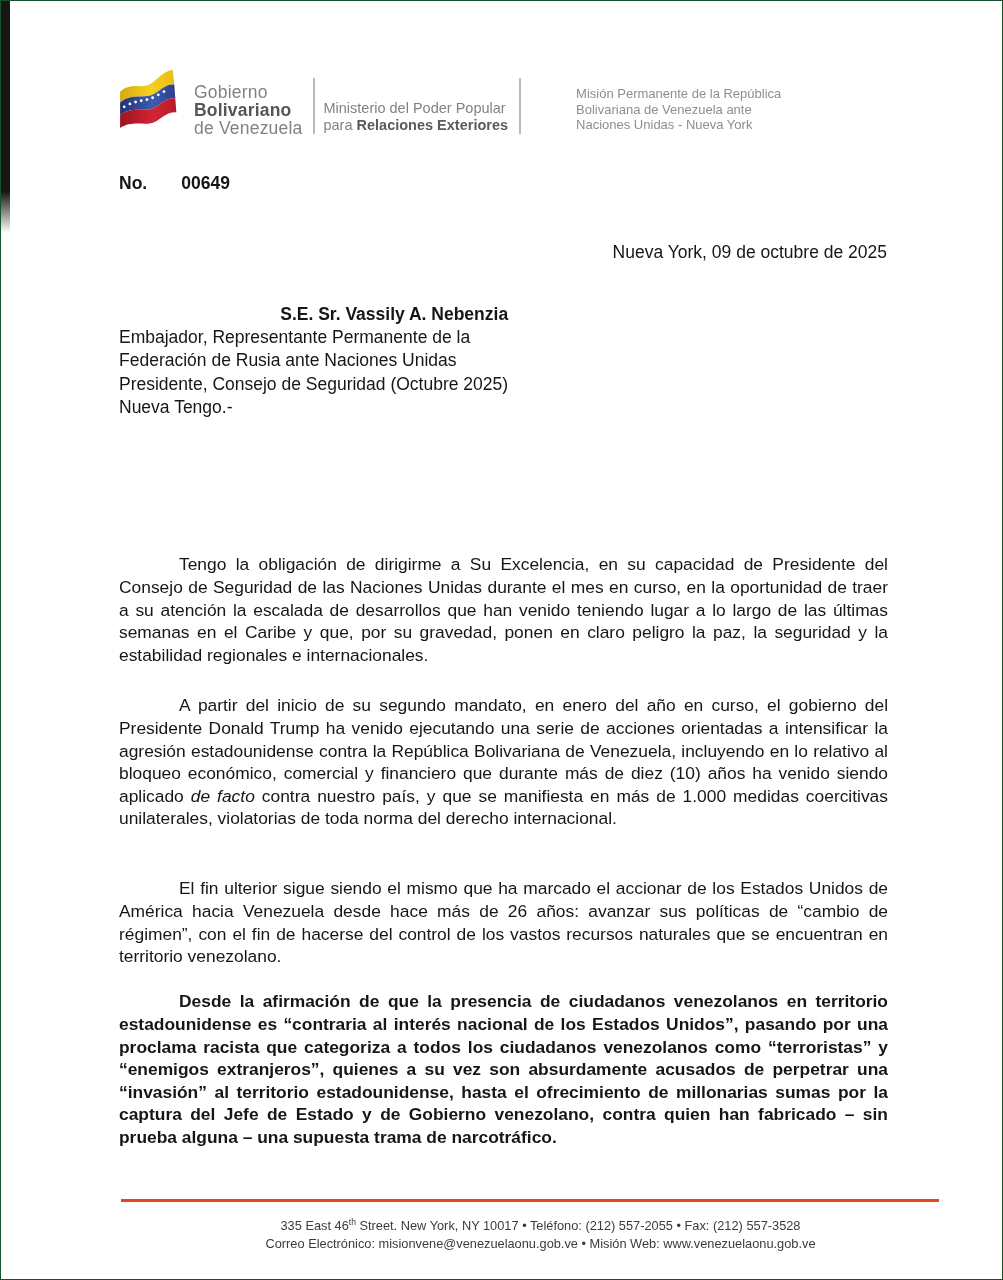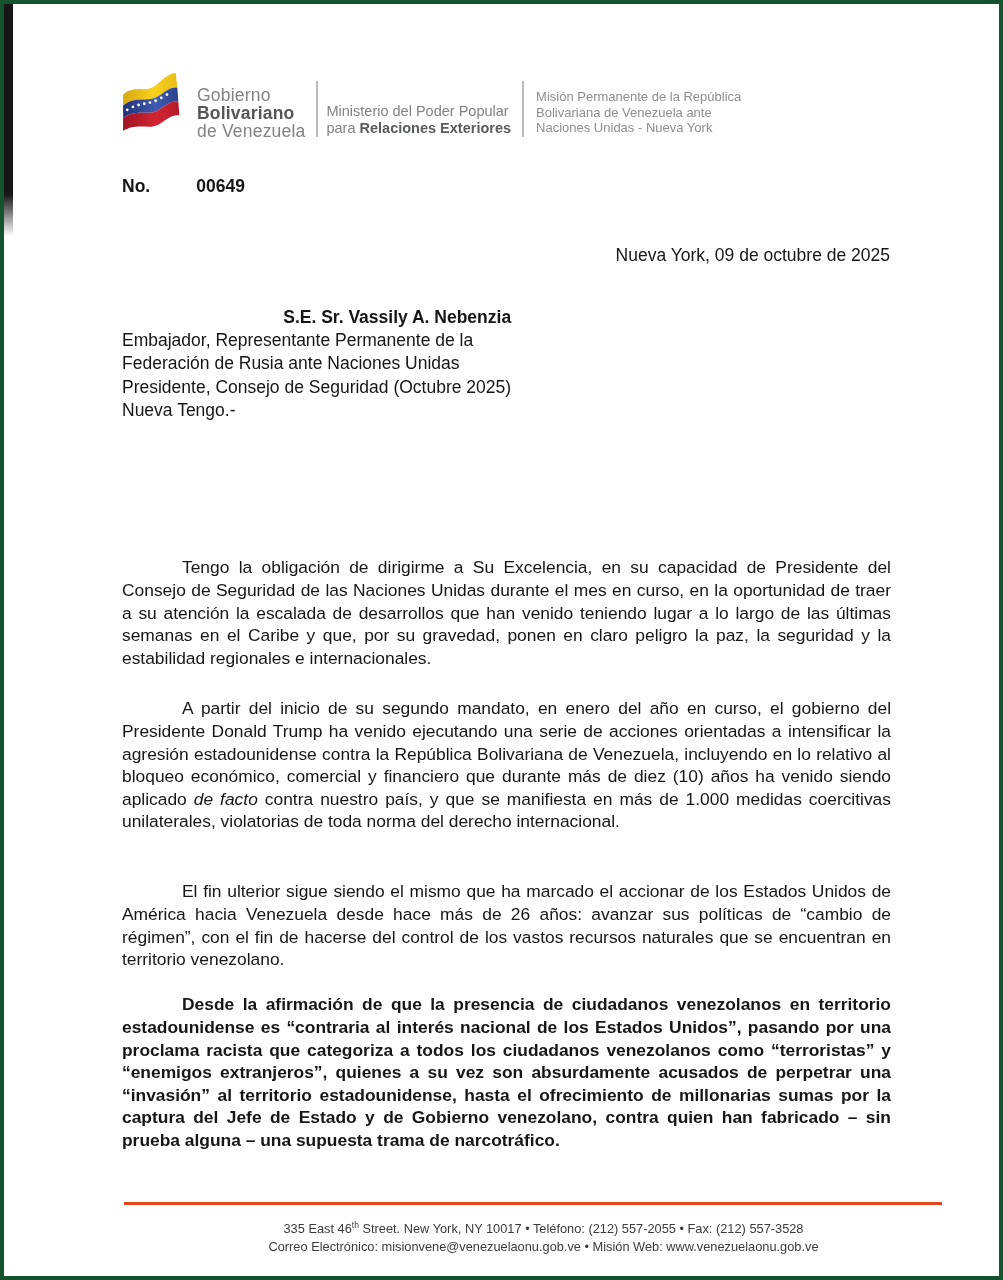--- a/index.html
+++ b/index.html
@@ -1,39 +1,39 @@
 <!DOCTYPE html>
 <html><head>
 <meta charset="utf-8">
 <style>
   html,body { margin:0; padding:0; background:#ffffff; }
   .page {
     position:relative; width:1003px; height:1280px; background:#ffffff;
     font-family:"Liberation Sans", sans-serif; color:#161616;
-    overflow:hidden; box-sizing:border-box; border:4px solid #14532d;
+    overflow:hidden; box-sizing:border-box; border:1px solid #14532d;
   }
   
   .edge-artifact {
     position:absolute; left:0; top:0; width:9px; height:232px;
     background:linear-gradient(to bottom,#161616 0%,#161616 82%,rgba(22,22,22,0) 100%);
   }
   
   .header { position:absolute; left:116px; top:66px; display:flex; align-items:flex-start; }
   .flag { width:64px; height:64px; flex:0 0 auto; }
   .brand { margin-left:13px; margin-top:16px; font-size:17.5px; line-height:18px; color:#818285; letter-spacing:0.2px; white-space:nowrap; }
   .brand .b-bold { color:#55565a; font-weight:bold; }
   .vdiv { width:2px; height:56px; background:#b9babc; margin-top:11px; }
   .vdiv.d1 { margin-left:11px; margin-right:8px; }
   .vdiv.d2 { margin-left:11px; margin-right:12px; }
   .ministry { margin-top:33px; font-size:14.5px; line-height:17px; color:#818285; white-space:nowrap; }
   .ministry .m-bold { font-weight:bold; color:#5a5b5e; }
-  .mission { margin-top:19px; font-size:13px; line-height:15.5px; color:#8d8e91; white-space:nowrap; }
+  .mission { margin-top:19px; font-size:13px; line-height:15.5px; color:#8d8e91; white-space:nowrap;margin-left:43px; }
   
   .no-line { position:absolute; left:118px; top:172px; font-size:17.5px; font-weight:bold; }
-  .no-line .no-value { margin-left:46px; }
+  .no-line .no-value { margin-left:34px; }
   .dateline { position:absolute; left:118px; top:241px; width:768px; text-align:right; font-size:17.5px; }
   .recipient { position:absolute; left:118px; top:302px; font-size:17.5px; line-height:23.2px; }
   .recipient .r-bold { font-weight:bold;text-align:right; }
   .salutation { position:absolute; left:118px; top:465px; font-size:17.5px; font-weight:bold; }
   .para {
     position:absolute; left:118px; width:769px;
     font-size:17.4px; line-height:22.6px; text-align:justify; text-indent:60px;
   }
   .para .it { font-style:italic; }
   #p1 { top:535px; }

